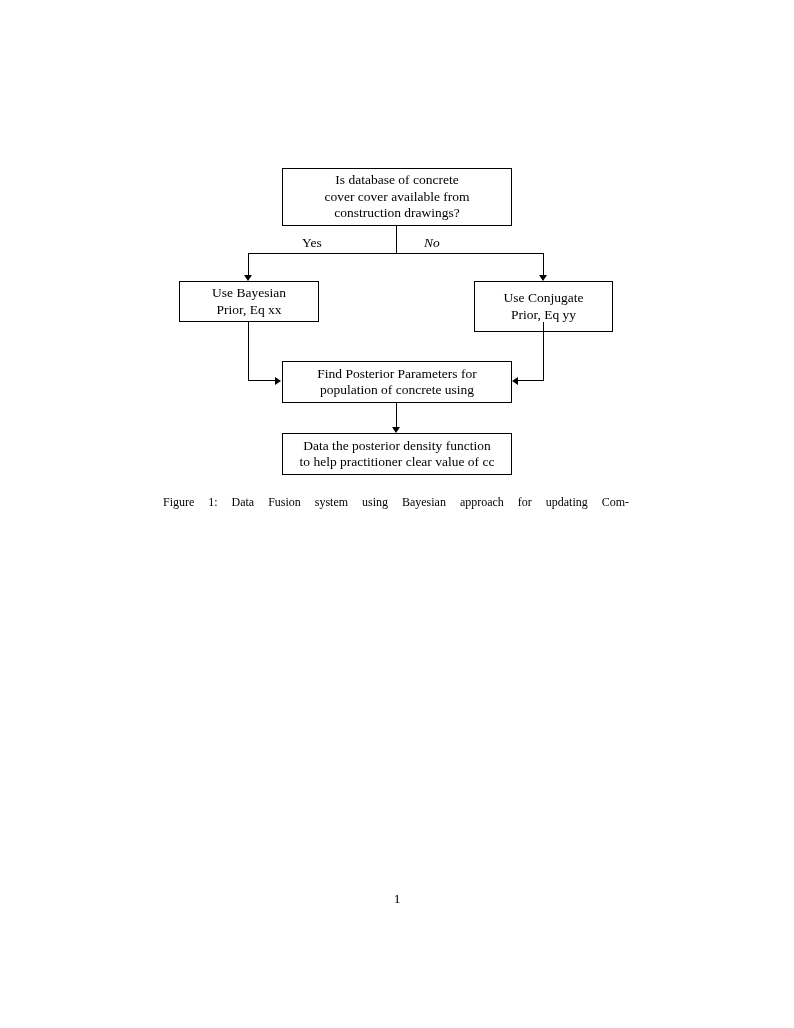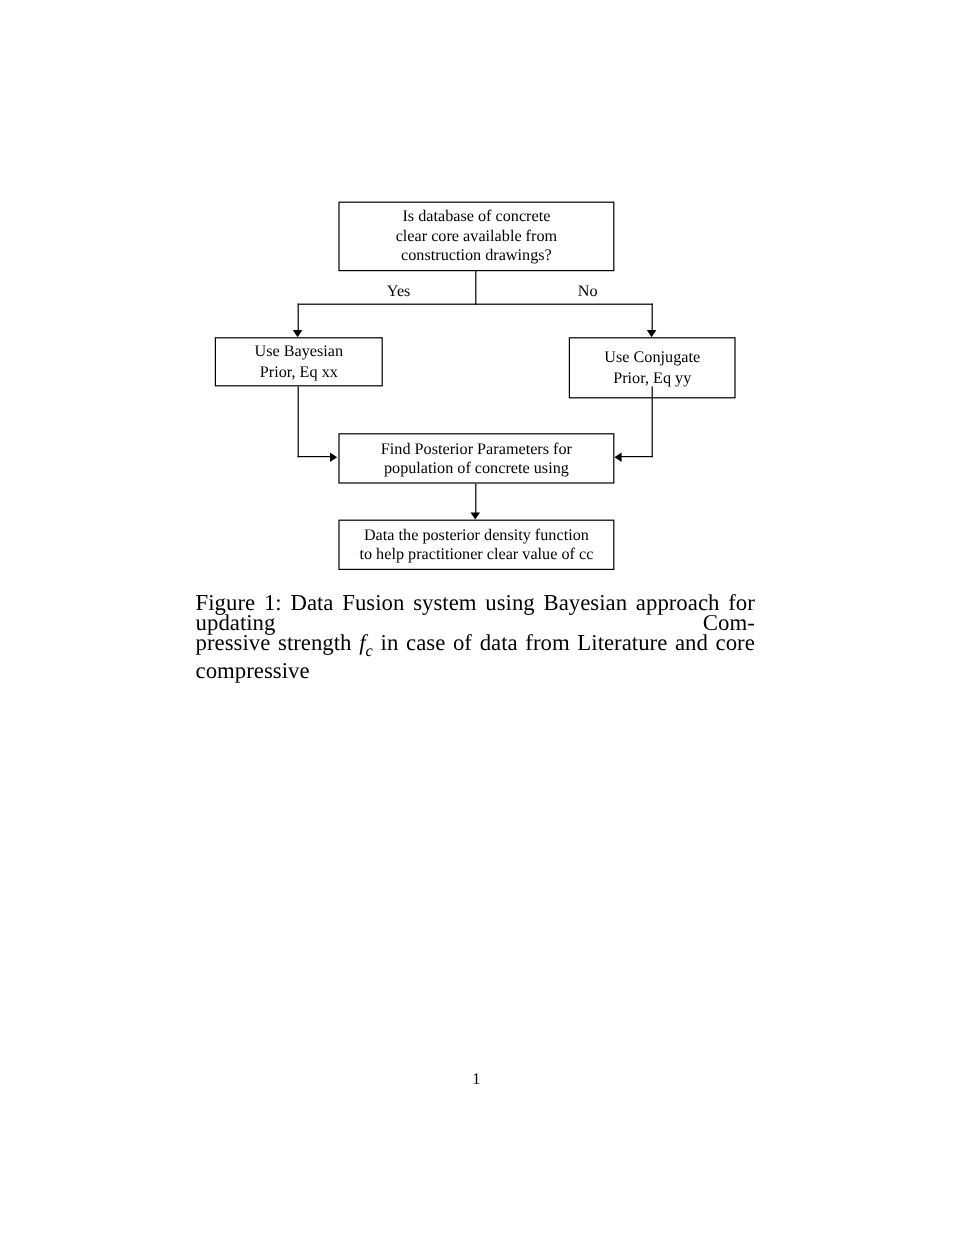--- a/index.html
+++ b/index.html
@@ -73,32 +73,32 @@
   .a-yes   { left: 244px; top: 275px; }
   .a-no    { left: 539px; top: 275px; }
   .a-jeff  { left: 275px; top: 377px; }
   .a-conj  { left: 512px; top: 377px; }
   .a-post  { left: 392px; top: 427px; }
   
   .edge-label {
     position: absolute;
     font-size: 13.5px;
     line-height: 14px;
-    text-align: right;
+    text-align: left;
     width: 40px;
   }
   .el-yes { left: 302px; top: 236px; }
-  .el-no  { left: 458px; top: 236px; }
+  .el-no  { left: 424px; top: 236px; font-style: italic; }
   
   .caption {
     position: absolute;
     left: 163px;
     top: 494px;
     width: 466px;
-    font-size: 19px;
+    font-size: 12px;
   }
   .cap-line {
     line-height: 17.2px;
     white-space: nowrap;
   }
   .cap-just {
     text-align: justify;
     text-align-last: justify;
     white-space: normal;
   }
@@ -122,21 +122,21 @@
 </style>
 </head>
 <body>
 
 <div class="page">
 
   <div class="figure-area">
 
     <div class="node node-decision">
       <div>Is database of concrete</div>
-      <div>clear core available from</div>
+      <div>cover cover available from</div>
       <div>construction drawings?</div>
     </div>
 
     <div class="line l-stem"></div>
     <div class="line l-splitbar"></div>
     <div class="line l-yes-drop"></div>
     <div class="arrow arrow-down a-yes"></div>
     <div class="line l-no-drop"></div>
     <div class="arrow arrow-down a-no"></div>
 
@@ -170,22 +170,17 @@
 
     <div class="node node-plot">
       <div>Data the posterior density function</div>
       <div>to help practitioner clear value of cc</div>
     </div>
 
   </div>
 
   <div class="caption">
     <div class="cap-line cap-just">Figure 1: Data Fusion system using Bayesian approach for updating Com-</div>
-    <div class="cap-line cap-just">
-      <span>pressive strength</span>
-      <span class="mathvar"><i>f</i><sub>c</sub></span>
-      <span>in case of data from Literature and core compressive</span>
-    </div>
   </div>
 
   <div class="pageno">1</div>
 
 </div>
 
 </body></html>

